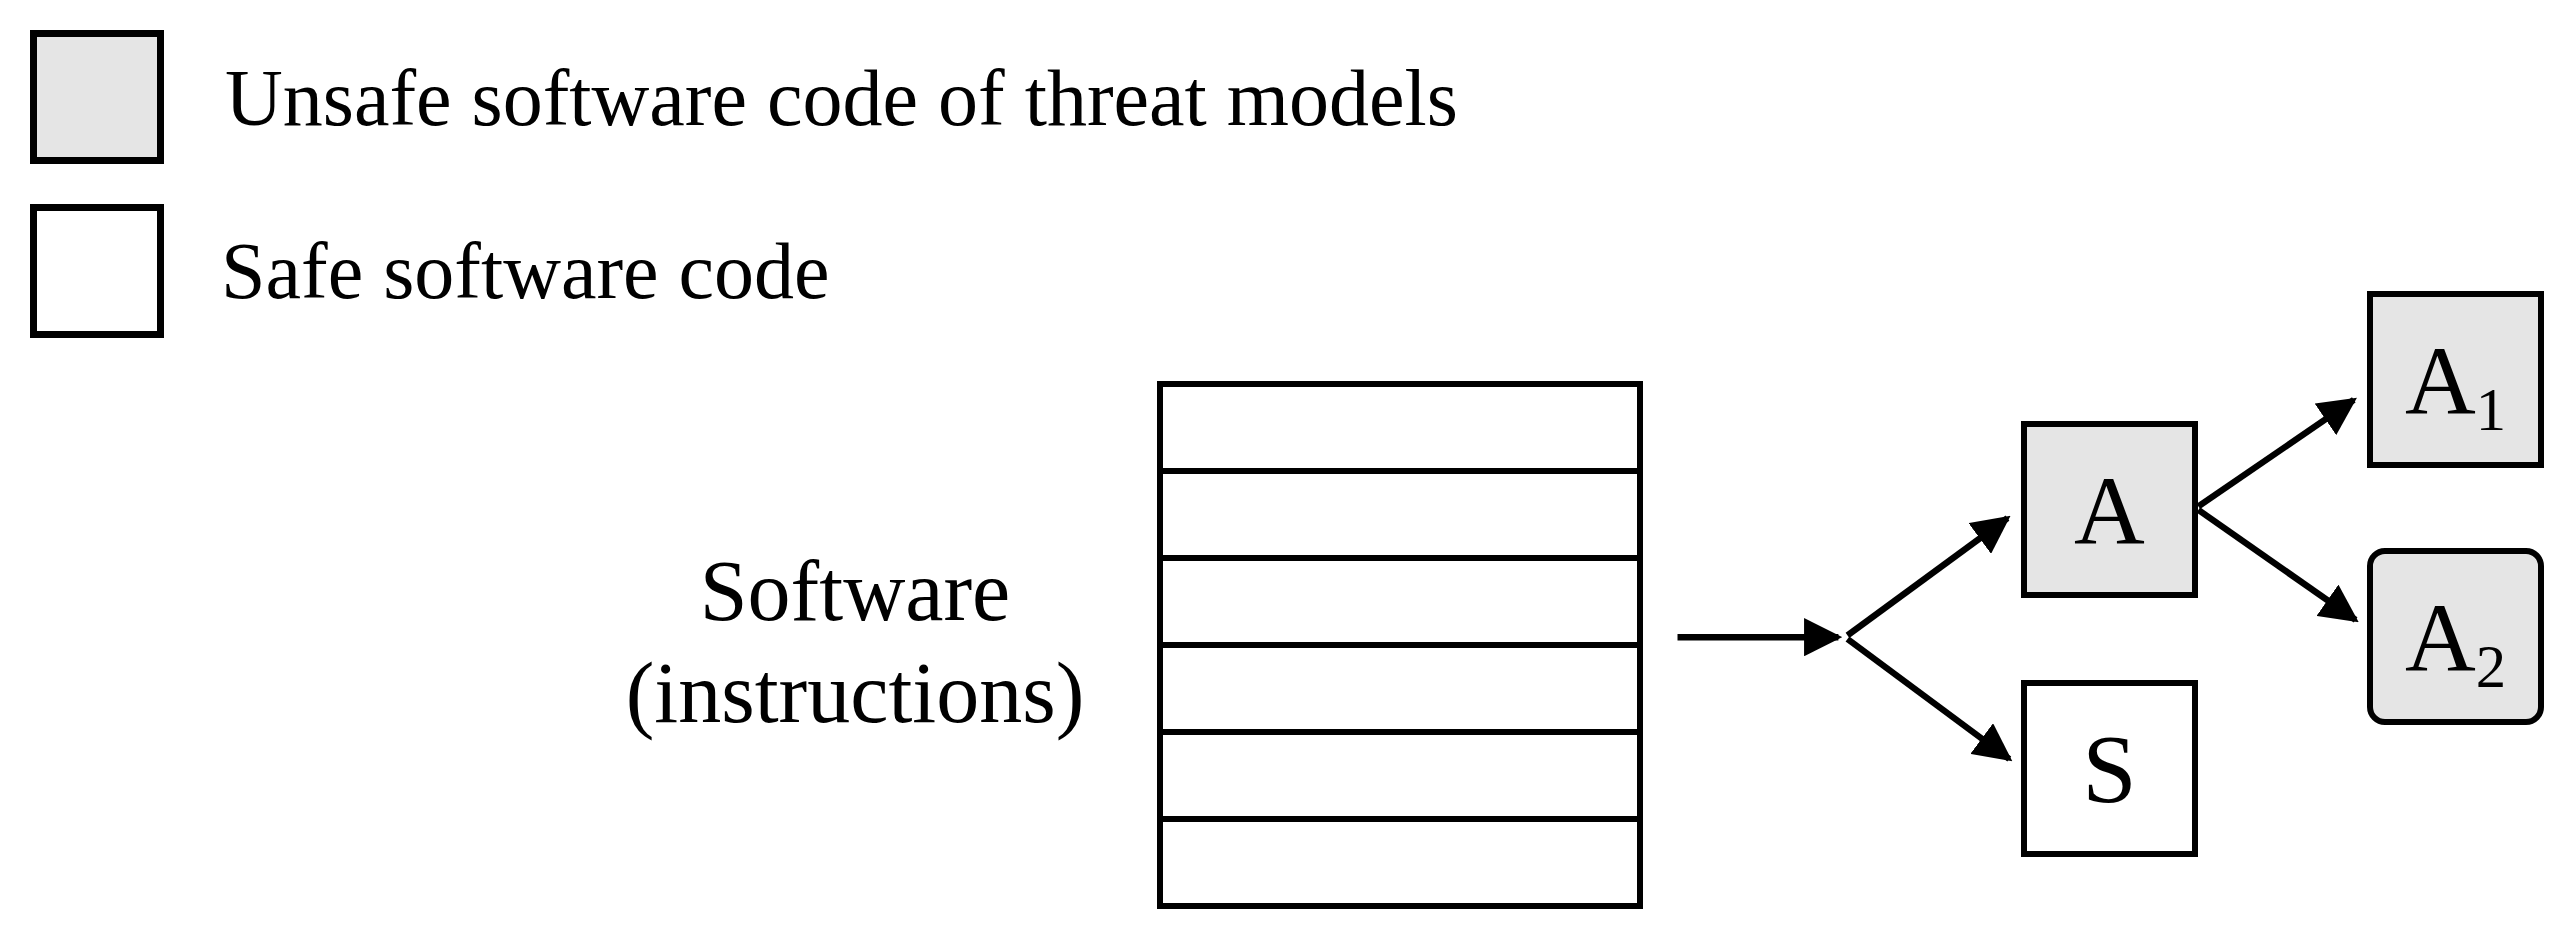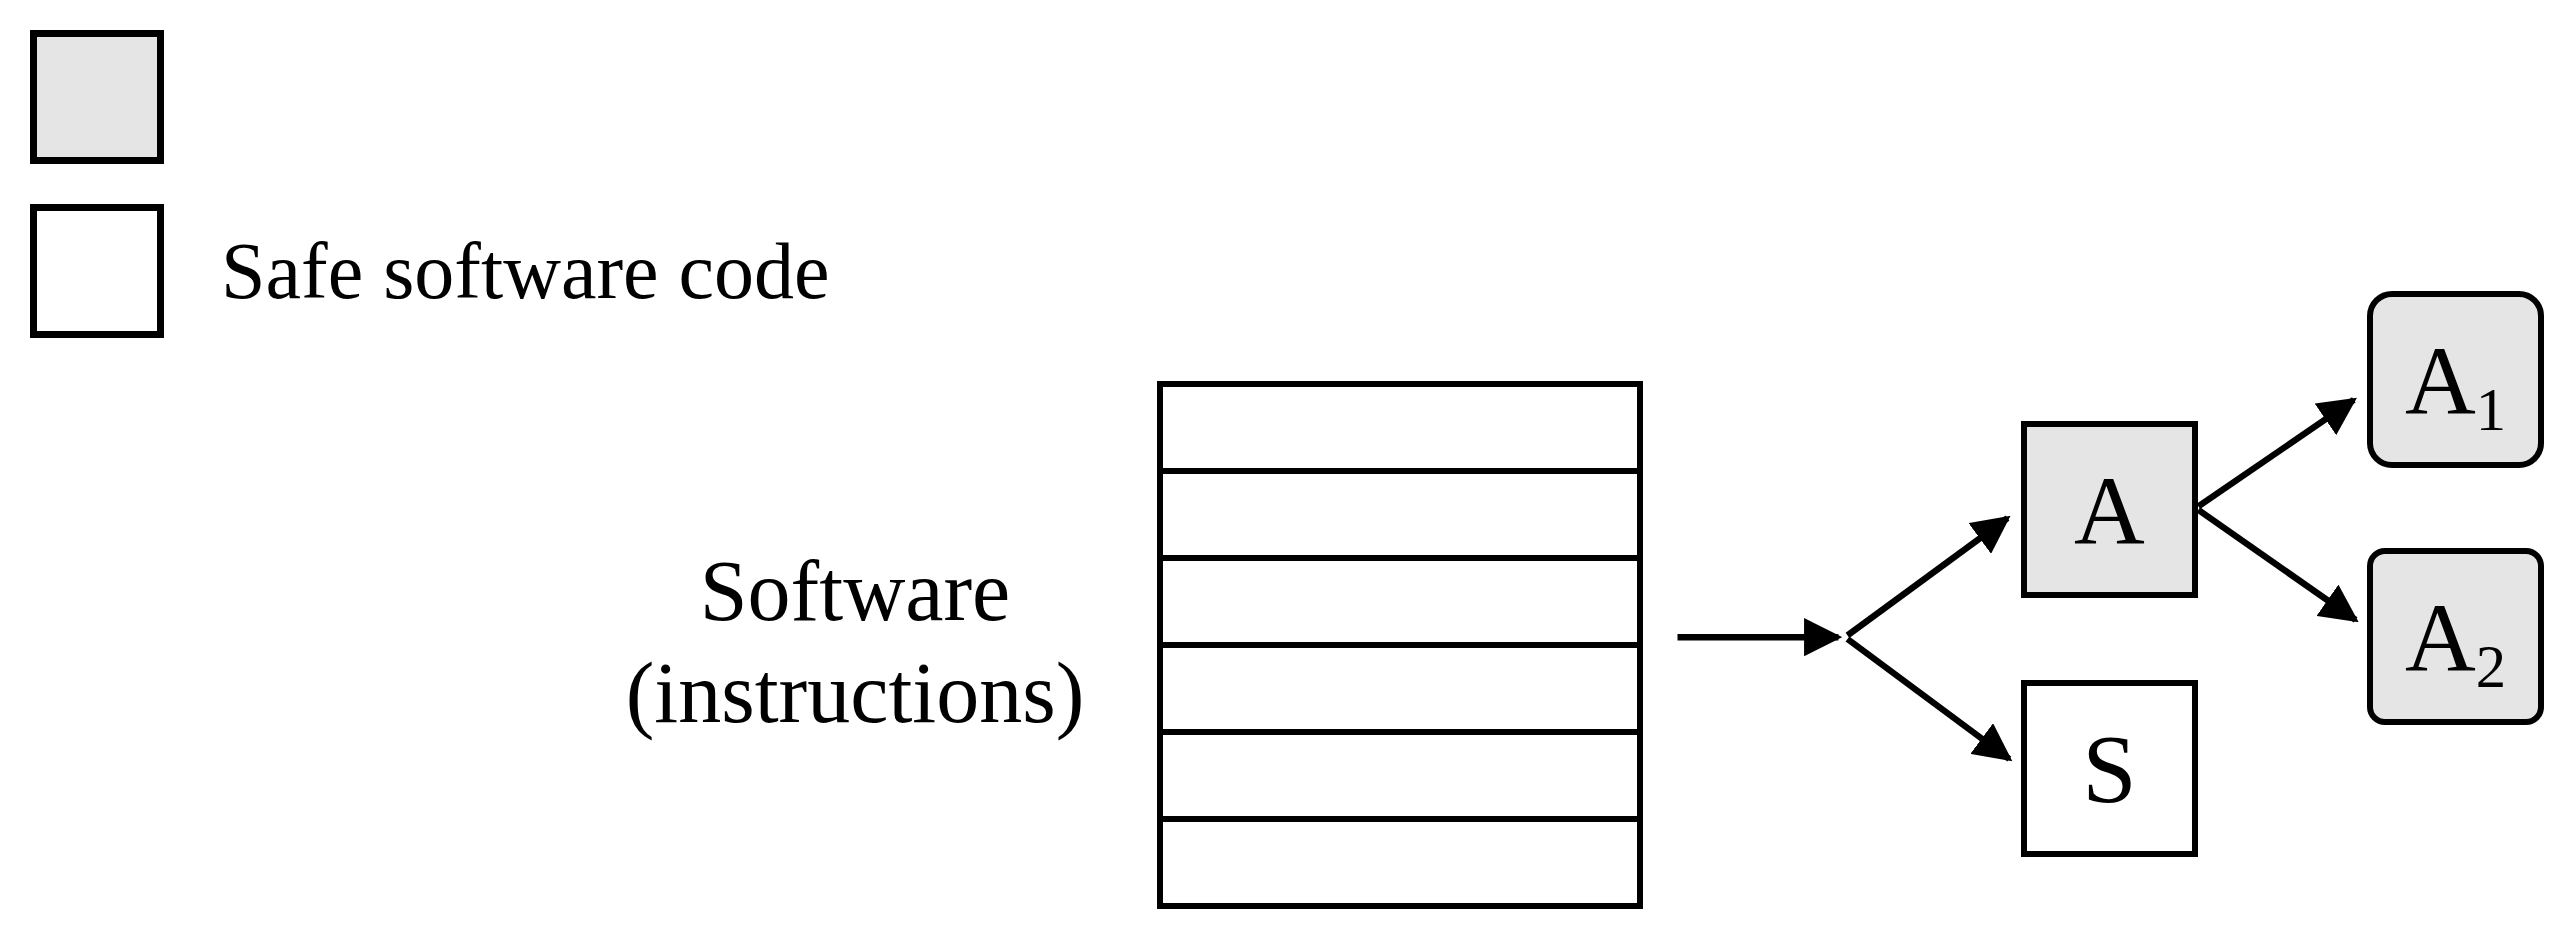--- a/index.html
+++ b/index.html
@@ -86,29 +86,30 @@
   }
   .node sub {
     font-size: 0.62em;
     line-height: 0;
     vertical-align: baseline;
     position: relative;
     top: 0.28em;
   }
   #node-A  { left: 2021px; top: 421px; }
   #node-S  { left: 2021px; top: 680px; }
-  #node-A1 { left: 2367px; top: 291px; border-radius: 25px; }
+  #node-A1 { left: 2367px; top: 291px; }
   #node-A2 { left: 2367px; top: 548px; }
 </style>
 </head>
 <body>
 
 <div id="canvas">
 
   <div id="legend-swatch-unsafe" class="legend-swatch" style="background: rgb(229, 229, 229);"></div>
+  <div id="legend-label-unsafe" class="legend-label">Unsafe software code of threat models</div>
 
   <div id="legend-swatch-safe" class="legend-swatch" style="background: rgb(255, 255, 255);"></div>
   <div id="legend-label-safe" class="legend-label">Safe software code</div>
 
   <div id="software-label">
     <div>Software</div>
     <div>(instructions)</div>
   </div>
 
   <div id="software-stack">

